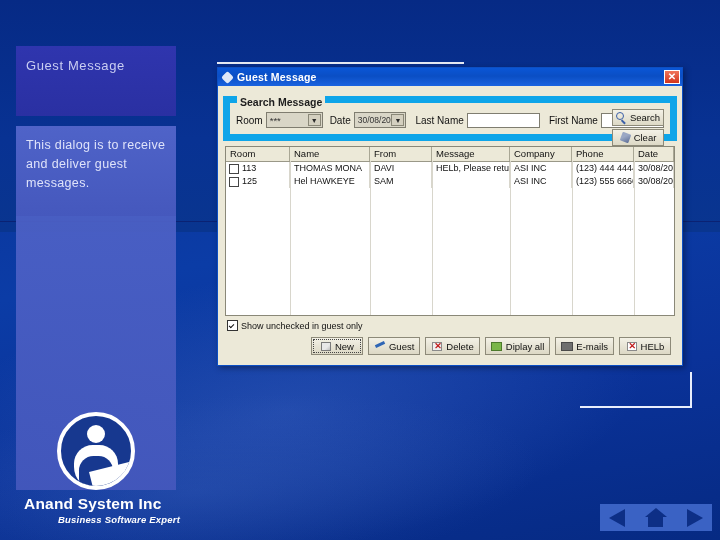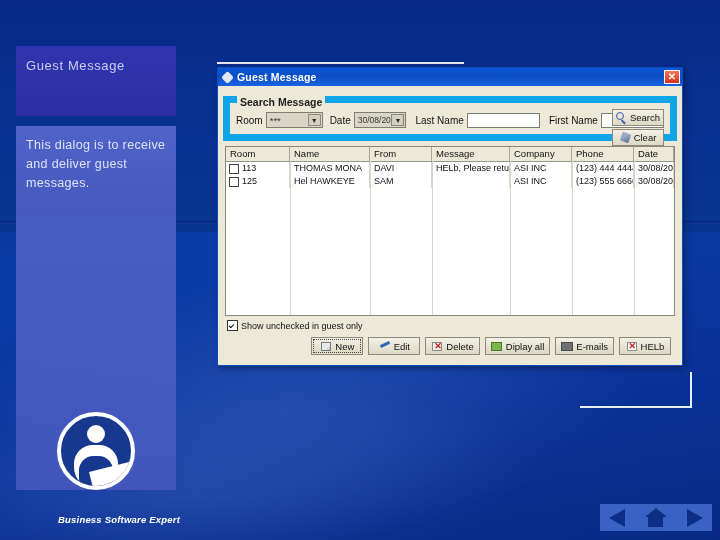--- a/index.html
+++ b/index.html
@@ -174,20 +174,21 @@
       <span>This dialog is to receive and deliver guest messages.</span>
     </div>
   </div>
 
   <div class="logo-mark">
     <div class="logo-head"></div>
     <div class="logo-body"></div>
     <div class="logo-cut"></div>
     <div class="logo-tail"></div>
   </div>
+  <div class="brand">Anand System Inc</div>
   <div class="brand-sub">Business Software Expert</div>
 
   <div class="deco-v"></div>
   <div class="deco-h"></div>
 
   <div class="navbar">
     <div class="nav-ico" style="left:6px">
         <div class="tri-l"></div>
       </div>
     <div class="nav-ico" style="left:44px">
@@ -305,21 +306,21 @@
         <div class="bbtn focus">
           <span class="bi">
               <span class="i-new"></span>
             </span>
           <span>New</span>
         </div>
         <div class="bbtn">
           <span class="bi">
               <span class="i-edit"></span>
             </span>
-          <span>Edit</span>
+          <span>Guest</span>
         </div>
         <div class="bbtn">
           <span class="bi">
               <span class="i-del"></span>
             </span>
           <span>Delete</span>
         </div>
         <div class="bbtn">
           <span class="bi">
               <span class="i-disp"></span>

